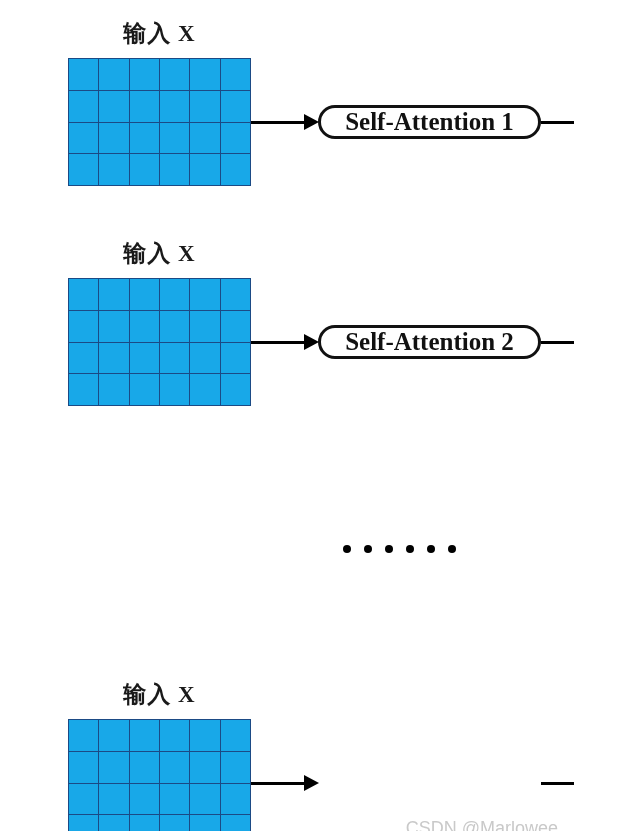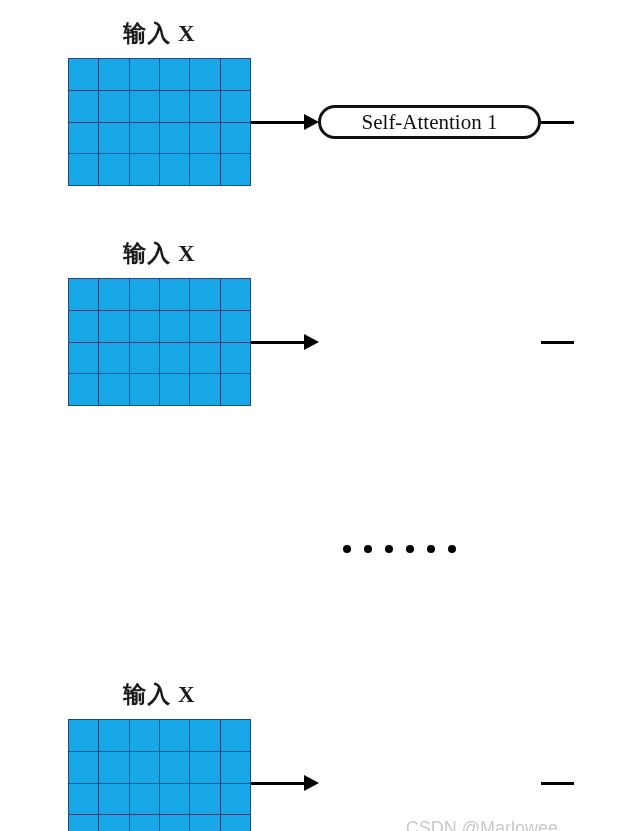--- a/index.html
+++ b/index.html
@@ -53,21 +53,21 @@
     position:absolute;top:98px;width:0;height:0;
     border-top:8px solid transparent;border-bottom:8px solid transparent;
     border-left:15px solid var(--arrow);
   }
   .arr1-head{left:238px;}
   .arr2-head{left:527px;}
 
   .sa-box{
     position:absolute;left:252px;top:89px;width:217px;height:28px;
     background:#ffffff;border:3px solid var(--box-border);border-radius:17px;
-    text-align:center;line-height:28px;font-size:21px;color:#111111;
+    text-align:center;line-height:28px;font-size:25px;color:#111111;font-weight:bold;
   }
 
   .dots{
     position:absolute;left:277px;top:529px;display:flex;gap:13px;align-items:center;
   }
   .dot{width:8px;height:8px;border-radius:50%;background:#000000;}
 
   .watermark{
     position:absolute;right:16px;bottom:8px;z-index:5;
     font-family:"Liberation Sans","DejaVu Sans",sans-serif;
@@ -153,20 +153,21 @@
         <div class="cell"></div>
         <div class="cell"></div>
         <div class="cell"></div>
         <div class="cell"></div>
         <div class="cell"></div>
         <div class="cell"></div>
         <div class="cell"></div>
       </div>
     <div class="hline arr1-line"></div>
     <div class="tri arr1-head"></div>
+    <div class="sa-box">Self-Attention 2</div>
     <div class="hline arr2-line"></div>
     <div class="tri arr2-head"></div>
     <div class="grid output-grid" style="grid-template-columns: repeat(3, 1fr); grid-template-rows: repeat(4, 1fr);">
         <div class="cell"></div>
         <div class="cell"></div>
         <div class="cell"></div>
         <div class="cell"></div>
         <div class="cell"></div>
         <div class="cell"></div>
         <div class="cell"></div>

